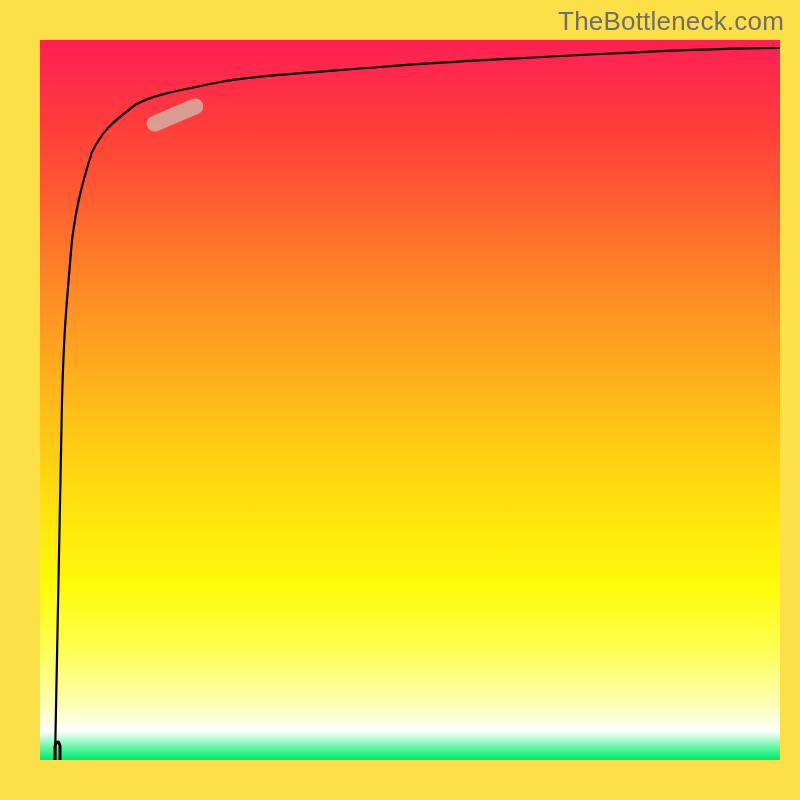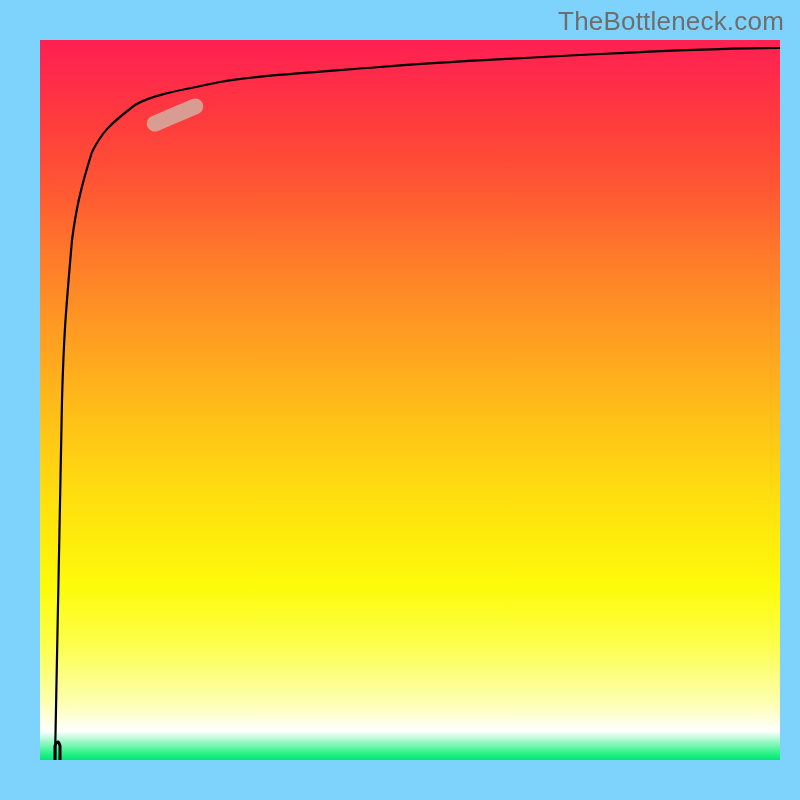--- a/index.html
+++ b/index.html
@@ -1,17 +1,17 @@
 <!DOCTYPE html>
 <html><head>
   <meta charset="utf-8">
   <style>
     * { margin: 0; padding: 0; box-sizing: border-box; }
     html, body { width: 800px; height: 800px; overflow: hidden; }
-    .container { width: 800px; height: 800px; background: #7dd3fc; position: relative; }
+    .container { width: 800px; height: 800px; background: #fde047; position: relative; }
     .plot-area {
       position: absolute;
       left: 40px;
       top: 40px;
       width: 740px;
       height: 720px;
       background: linear-gradient(
         to bottom,
         #ff2052 0%,
         #ff2b4a 5%,

